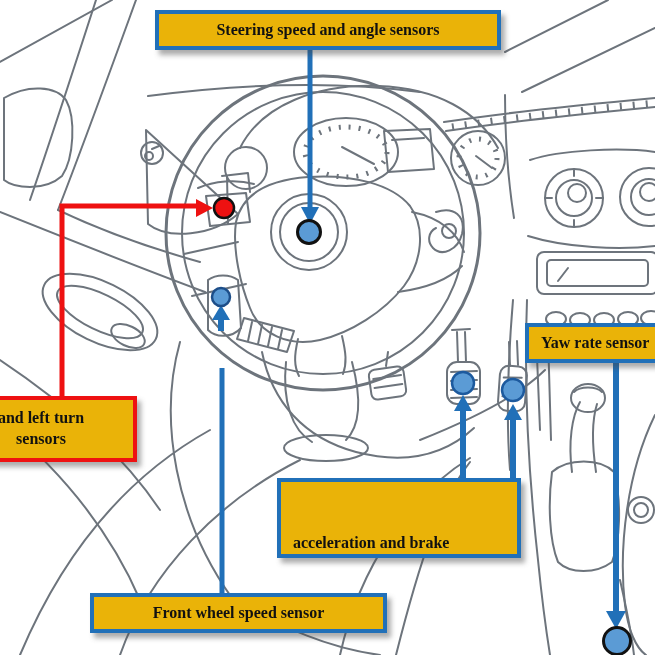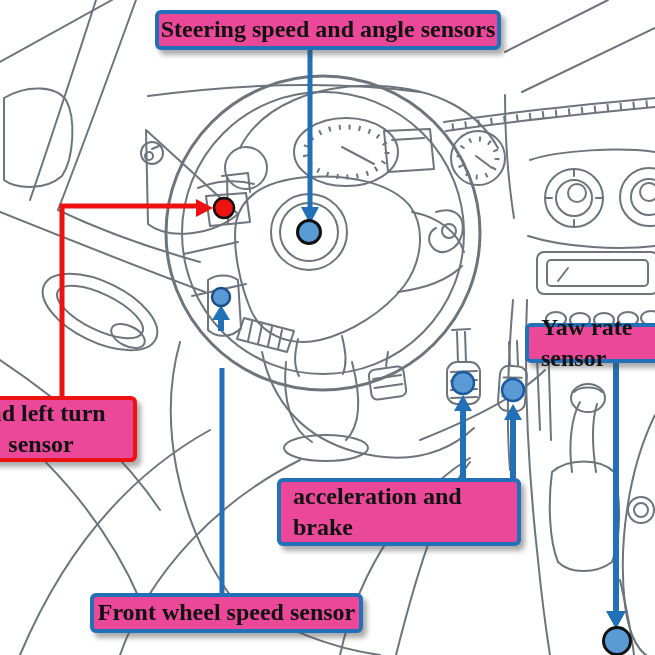--- a/index.html
+++ b/index.html
@@ -19,25 +19,25 @@
   .stage svg{position:absolute;left:0;top:0;}
   .art{stroke:var(--line_art_gray);fill:none;stroke-width:2;stroke-linecap:round;stroke-linejoin:round;}
   .art-thick{stroke:var(--line_art_gray);fill:none;stroke-width:3;stroke-linecap:round;}
   .ticks{stroke:var(--line_art_gray);fill:none;stroke-width:7;stroke-dasharray:2 11;}
   .gaugeticks{stroke:var(--line_art_gray);fill:none;stroke-width:5;stroke-dasharray:2 8;}
   .conn{stroke:var(--callout_blue);fill:none;}
   .connhead{fill:var(--callout_blue);stroke:none;}
   .connred{stroke:var(--callout_red);fill:none;}
   .connredhead{fill:var(--callout_red);stroke:none;}
   .label{
-    position:absolute;background:#ec4899;border:4px solid var(--callout_blue);
+    position:absolute;background:#eab308;border:4px solid var(--callout_blue);
     box-shadow:4px 5px 5px rgba(70,70,70,.45);
-    color:var(--text_black);font-weight:bold;font-size:24px;line-height:1.3;
+    color:var(--text_black);font-weight:bold;font-size:16px;line-height:1.3;
     display:flex;flex-direction:column;justify-content:center;align-items:center;
-    text-align:center;box-sizing:border-box;border-radius:6px;
+    text-align:center;box-sizing:border-box;border-radius:0;
   }
   .label.red{border-color:var(--callout_red);}
   .label.left-align{align-items:flex-start;padding-left:12px;text-align:left;}
 </style>
 </head>
 <body>
 
 <div class="stage">
 
   <svg width="655" height="655" viewBox="0 0 655 655">
@@ -226,28 +226,28 @@
     <circle cx="513" cy="390" r="11" fill="var(--sensor_dot_fill)" stroke="#1d5a9e" stroke-width="2.5"></circle>
     <circle cx="617" cy="641" r="13.5" fill="var(--sensor_dot_fill)" stroke="#111" stroke-width="3"></circle>
   </svg>
 
   <div class="label" style="left:155px;top:10px;width:346px;height:40px;">
     <span>Steering speed and angle sensors</span>
   </div>
 
   <div class="label red" style="left:-55px;top:396px;width:192px;height:66px;">
     <span>and left turn</span>
-    <span>sensor</span>
-  </div>
-
-  <div class="label left-align" style="left:277px;top:478px;width:244px;height:68px;">
+    <span>sensors</span>
+  </div>
+
+  <div class="label left-align" style="left:277px;top:478px;width:244px;height:80px;justify-content:flex-end;">
     <span>acceleration and brake</span>
   </div>
 
-  <div class="label" style="left:90px;top:593px;width:273px;height:40px;">
+  <div class="label" style="left:90px;top:593px;width:297px;height:40px;">
     <span>Front wheel speed sensor</span>
   </div>
 
   <div class="label left-align" style="left:525px;top:323px;width:170px;height:40px;justify-content:center;">
     <span>Yaw rate sensor</span>
   </div>
 
 </div>
 
 </body></html>

